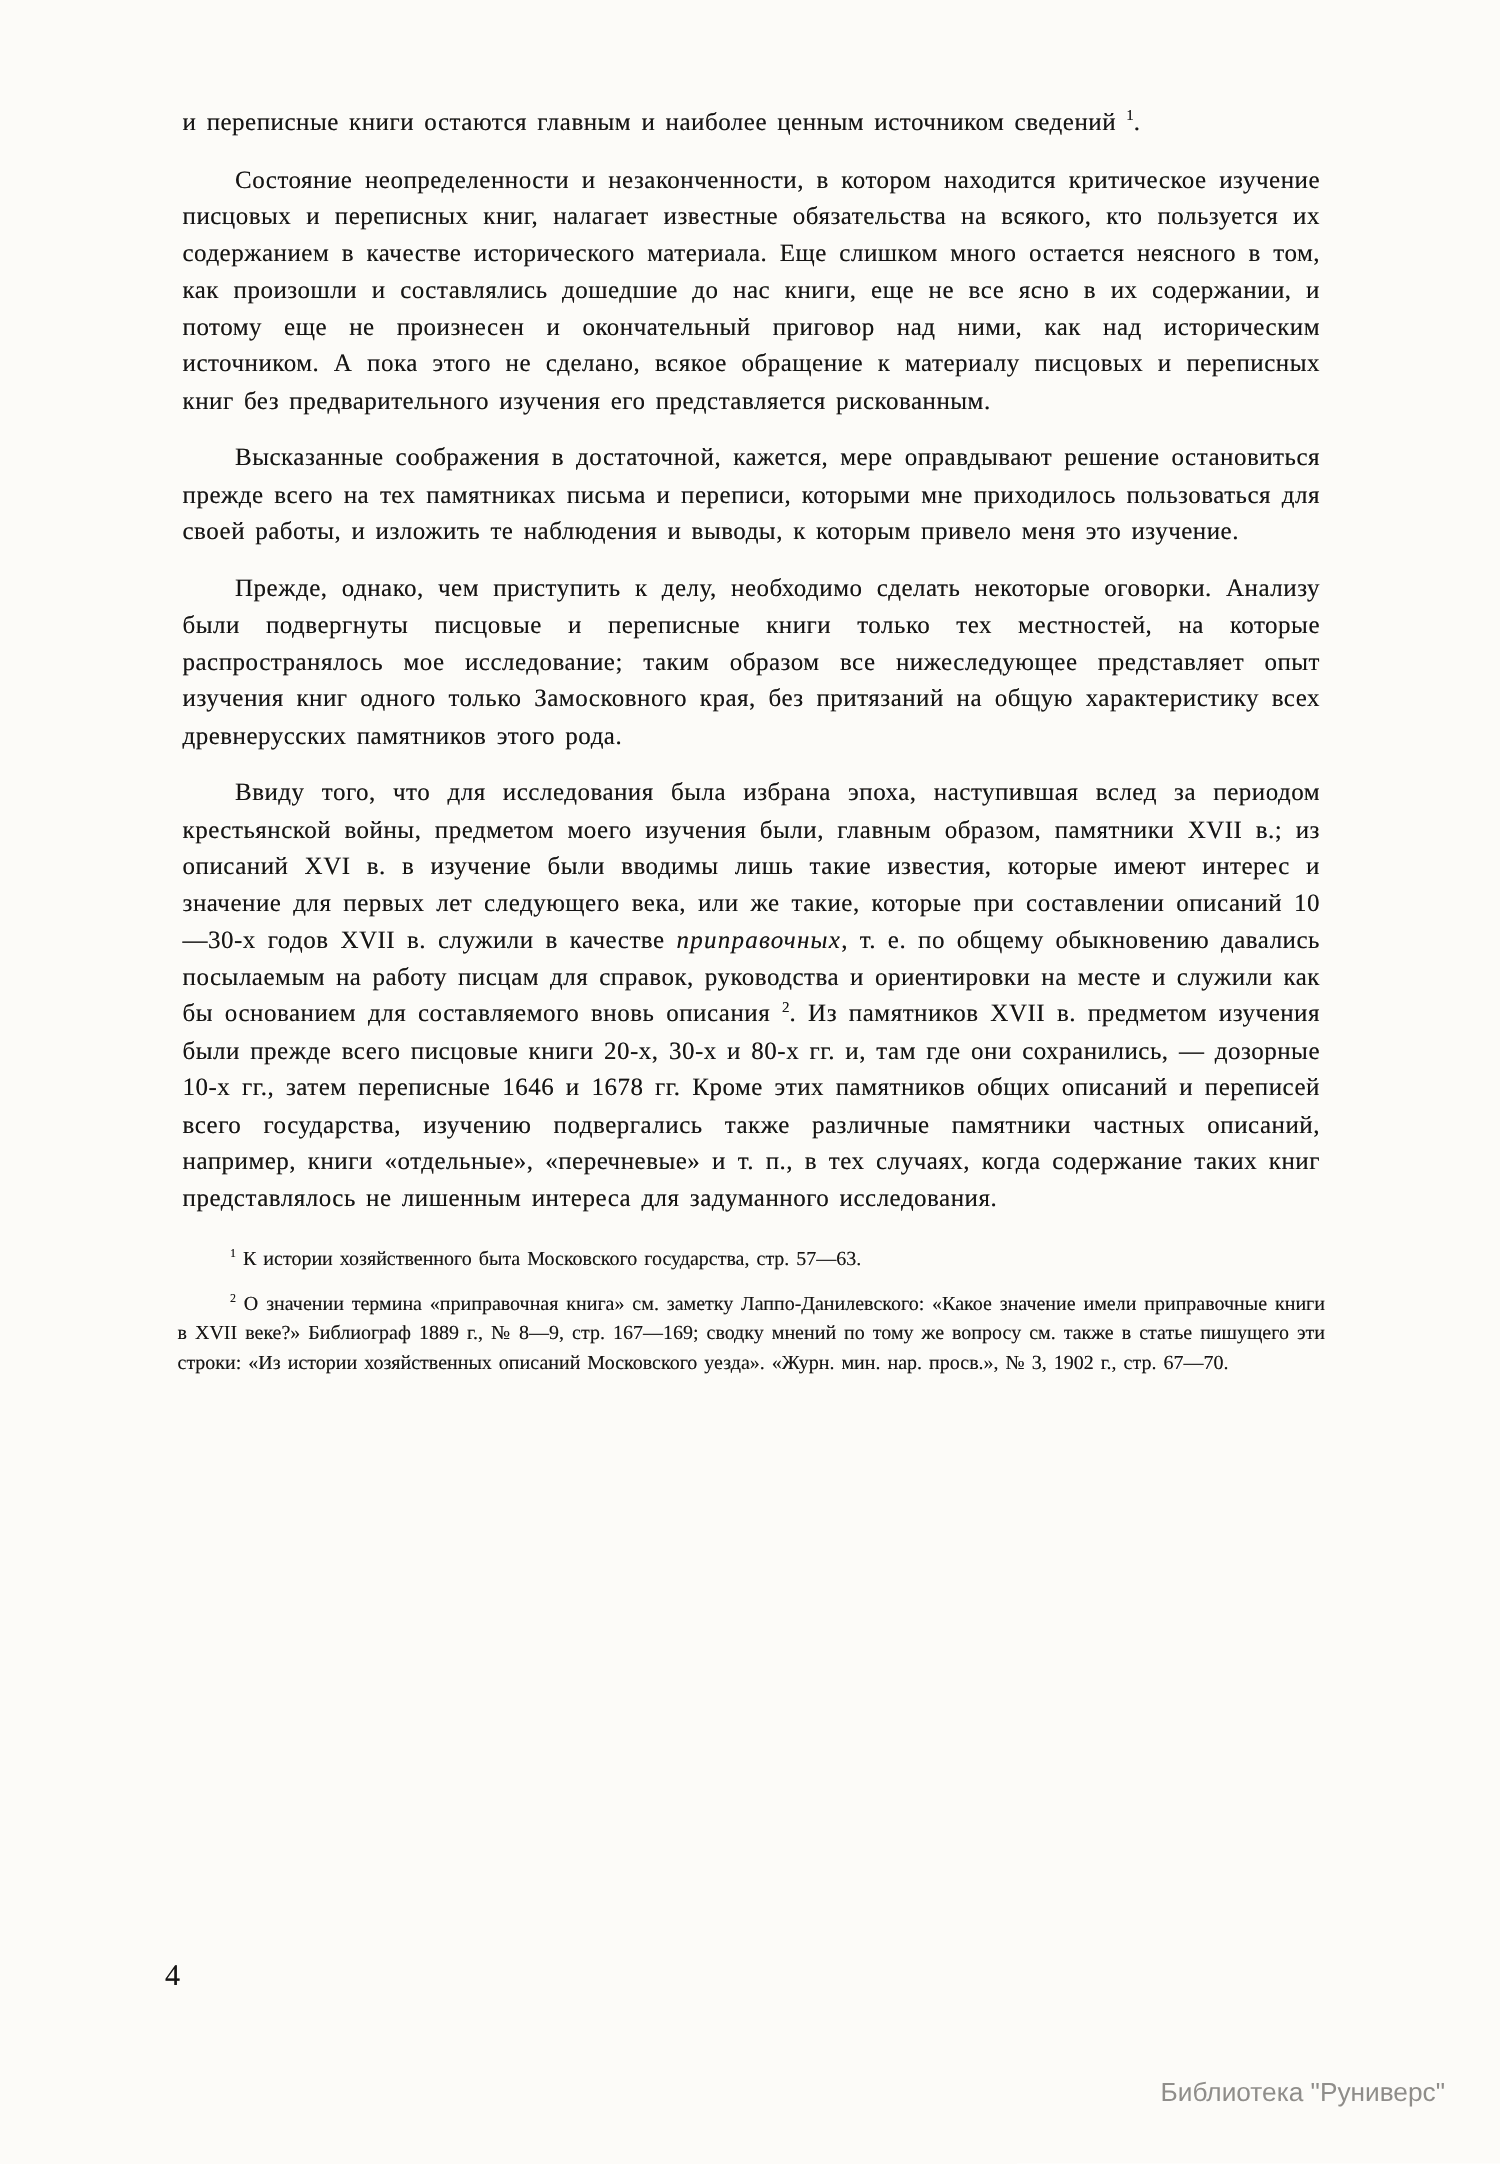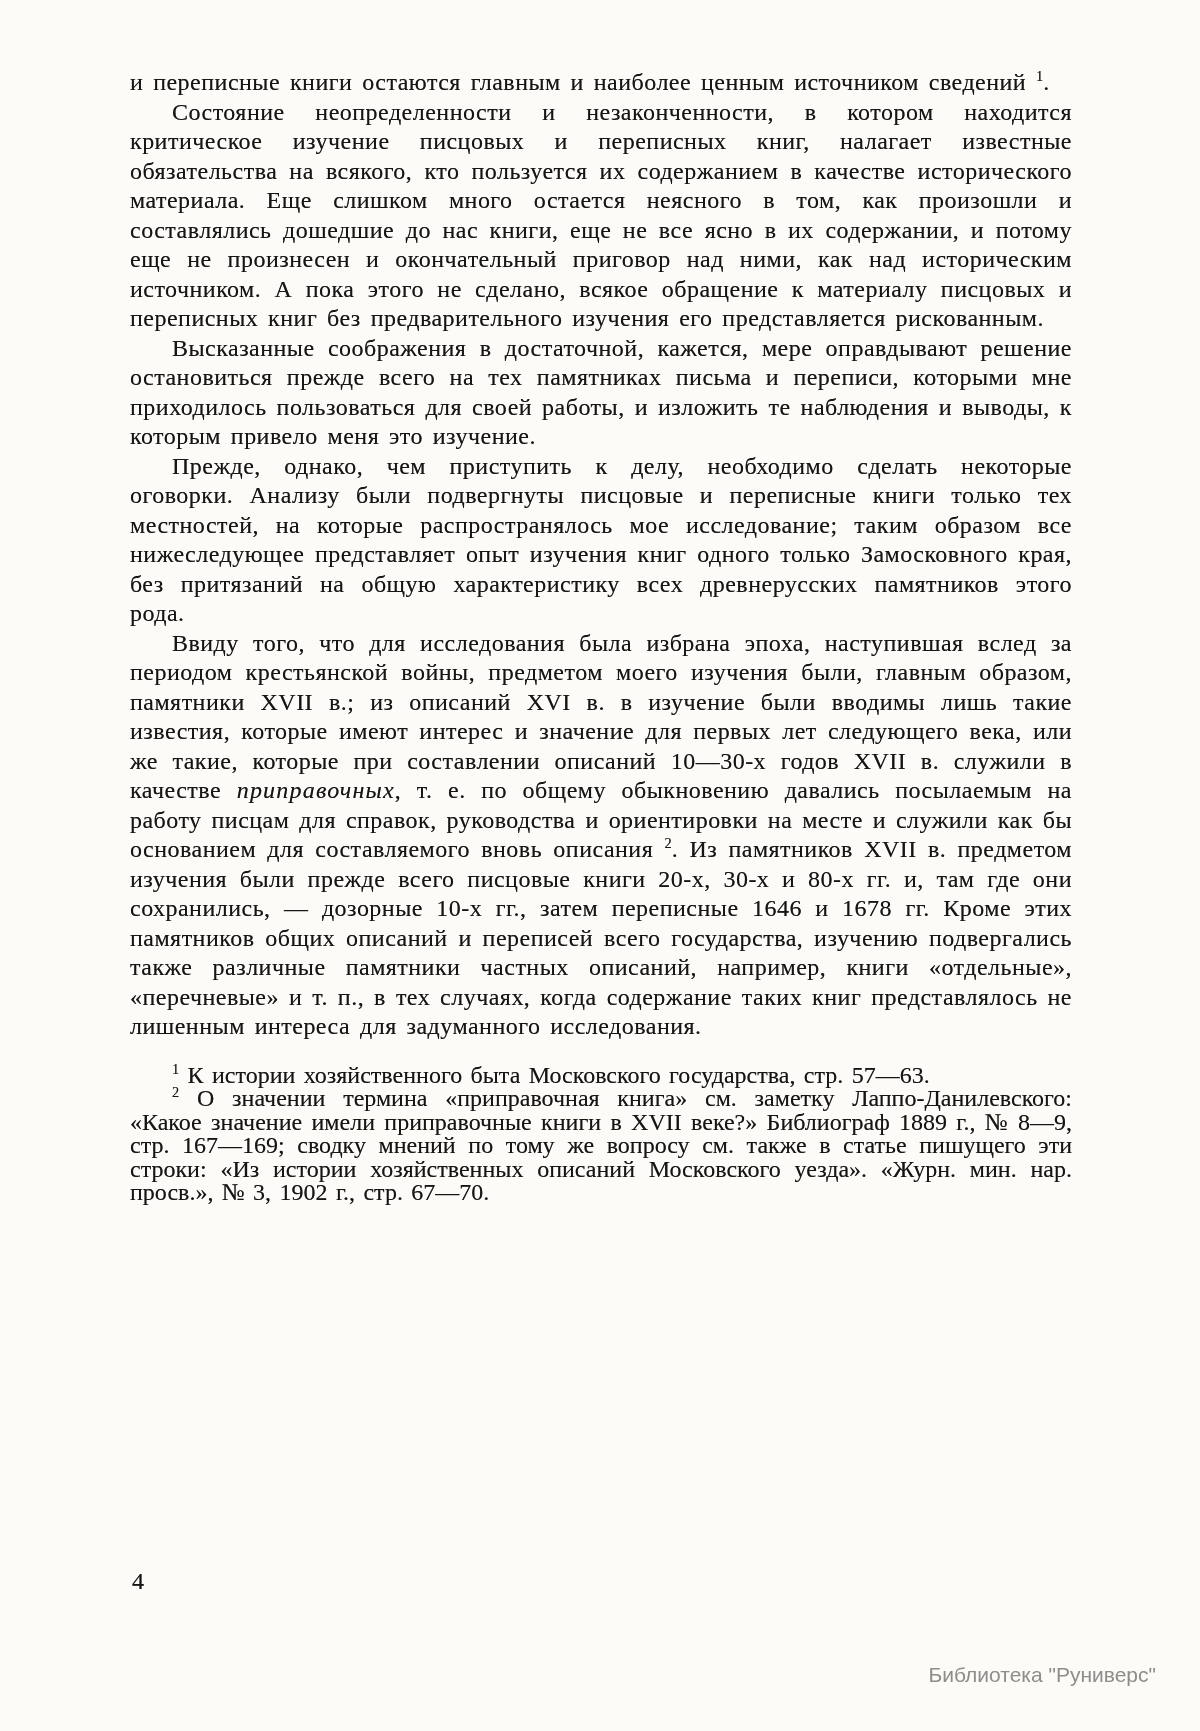--- a/index.html
+++ b/index.html
@@ -17,22 +17,22 @@
     font-family: "Liberation Serif", "DejaVu Serif", serif;
     color: #161514;
   }
   .text-block {
     position: absolute;
     left: 130px;
     top: 68px;
     width: 942px;
   }
   .para {
-    margin: 0;
-    font-size: 24px;
+    margin: 16px;
+    font-size: 20px;
     line-height: 29.5px;
     text-align: justify;
     text-indent: 42px;
     word-spacing: 0.14em;
     letter-spacing: 0.02em;
     text-shadow: 0 0 0.5px rgba(20, 18, 16, 0.55);
   }
   .para.no-indent {
     text-indent: 0;
   }
@@ -44,22 +44,22 @@
   sup.fnref {
     font-size: 0.60em;
     line-height: 0;
     vertical-align: super;
     letter-spacing: 0;
   }
   .footnote-section {
     margin-top: 22px;
   }
   .footnote {
-    margin: 0;
-    font-size: 24px;
+    margin: 12px;
+    font-size: 16px;
     line-height: 23.5px;
     text-align: justify;
     text-indent: 42px;
     word-spacing: 0.10em;
     text-shadow: 0 0 0.4px rgba(20, 18, 16, 0.5);
   }
   .page-number {
     position: absolute;
     left: 132px;
     top: 1568px;

